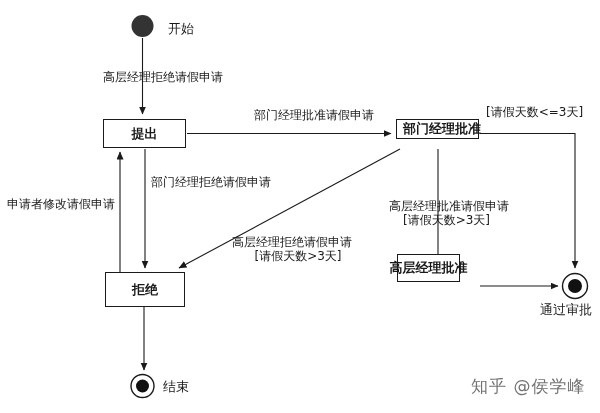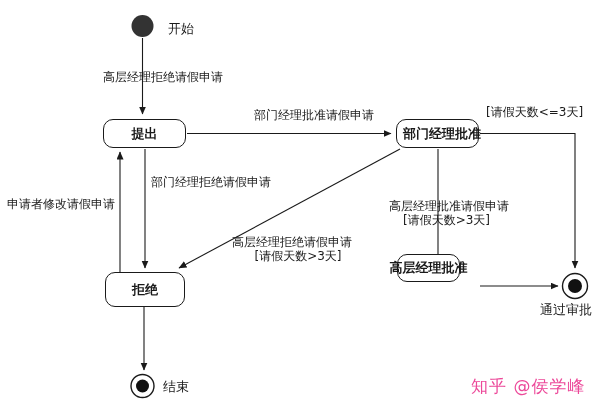--- a/index.html
+++ b/index.html
@@ -3,52 +3,52 @@
 <meta charset="utf-8">
 <style>
   html,body{margin:0;padding:0;background:#fff;}
   #stage{
     position:relative;width:600px;height:413px;background:#ffffff;overflow:hidden;
     font-family:"DejaVu Sans","Liberation Sans",sans-serif;color:#1a1a1a;
   }
   #wires{position:absolute;left:0;top:0;}
   .state{
     position:absolute;box-sizing:border-box;
-    border:1.4px solid #1a1a1a;border-radius:10px;background:#ffffff;
+    border:1.4px solid #1a1a1a;border-radius:0;background:#ffffff;
     display:flex;align-items:center;justify-content:center;
     font-size:13px;font-weight:600;white-space:nowrap;z-index:2;
   }
   .edge-label{
     position:absolute;font-size:12px;line-height:14px;white-space:nowrap;z-index:2;
   }
   .node-label{
     position:absolute;font-size:13px;font-weight:500;white-space:nowrap;z-index:2;
   }
   #state-submitted{left:103px;top:119px;width:83px;height:29px;}
-  #state-dept-approved{left:396px;top:119px;width:83px;height:29px;padding-left:9px;}
+  #state-dept-approved{left:396px;top:119px;width:83px;height:20px;padding-left:9px;}
   #state-senior-approved{left:397px;top:254px;width:63px;height:28px;}
   #state-rejected{left:105px;top:272px;width:80px;height:35px;}
 
   #label-start{left:168px;top:20px;}
   #label-end{left:163px;top:378px;}
   #label-passed{left:540px;top:301px;}
 
   #edge-apply{left:103px;top:70px;}
   #edge-dept-approve{left:221px;top:108px;margin-left:33px;}
   #edge-guard-le3{left:486px;top:105px;}
   #edge-dept-reject{left:151px;top:175px;}
   #edge-modify{left:7px;top:197px;}
   #edge-senior-approve{left:389px;top:199px;}
   #edge-senior-approve .guard{padding-left:14px;}
   #edge-senior-reject{left:232px;top:235px;text-align:center;}
   #edge-senior-reject .guard{padding-left:12px;}
 
   #watermark{
     position:absolute;left:471px;top:375px;font-size:17px;letter-spacing:1px;
-    color:#ec4899;white-space:nowrap;z-index:1;
+    color:#737373;white-space:nowrap;z-index:1;
   }
 </style>
 </head>
 <body>
 
 <div id="stage">
 
   <svg id="wires" width="600" height="413" viewBox="0 0 600 413">
     <defs>
       <marker id="arrow" markerWidth="9" markerHeight="8" refX="7.5" refY="3.5" orient="auto" markerUnits="userSpaceOnUse">

